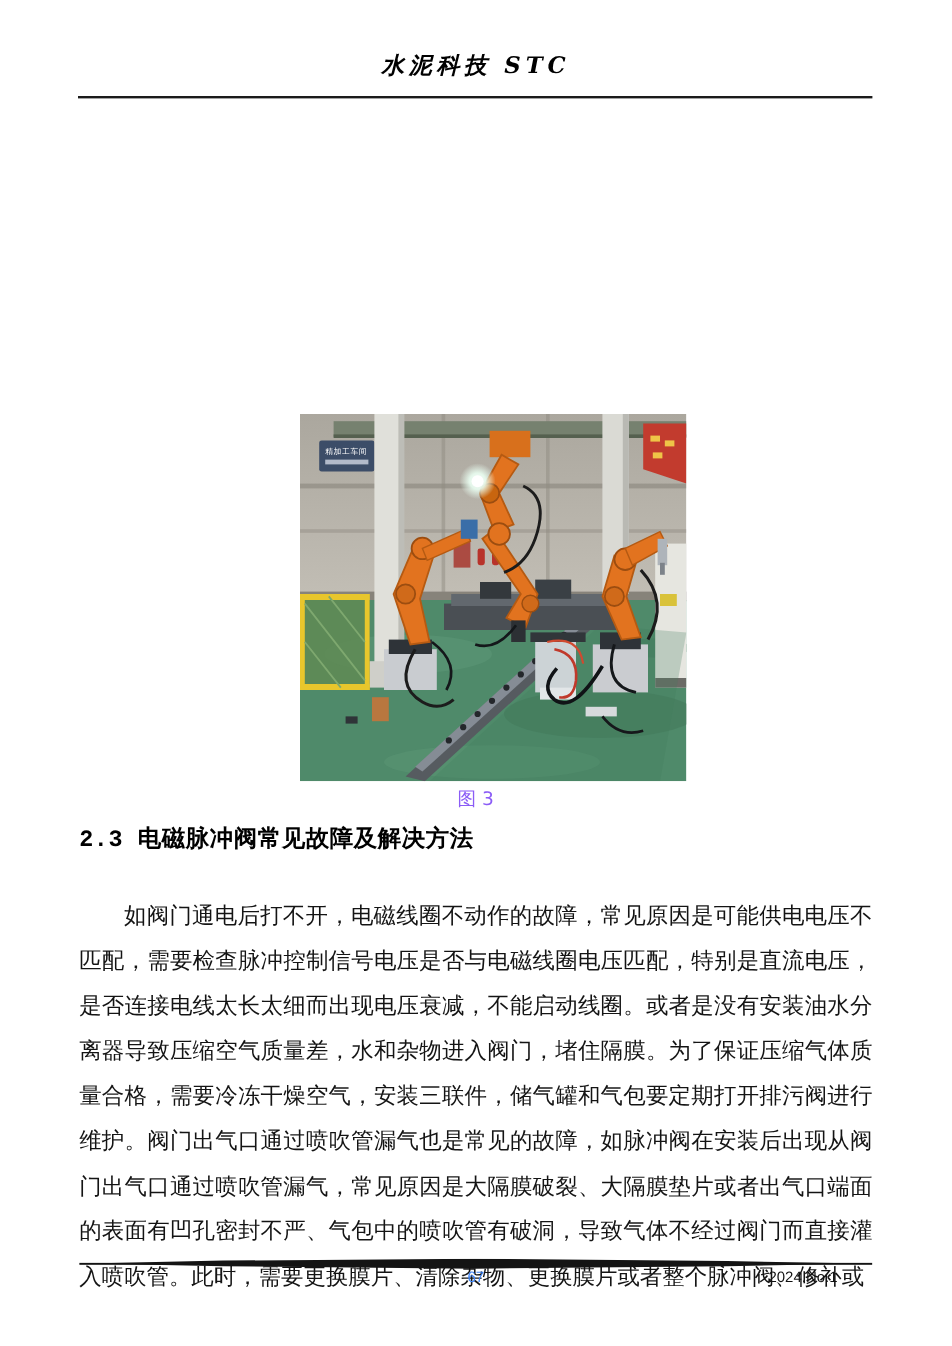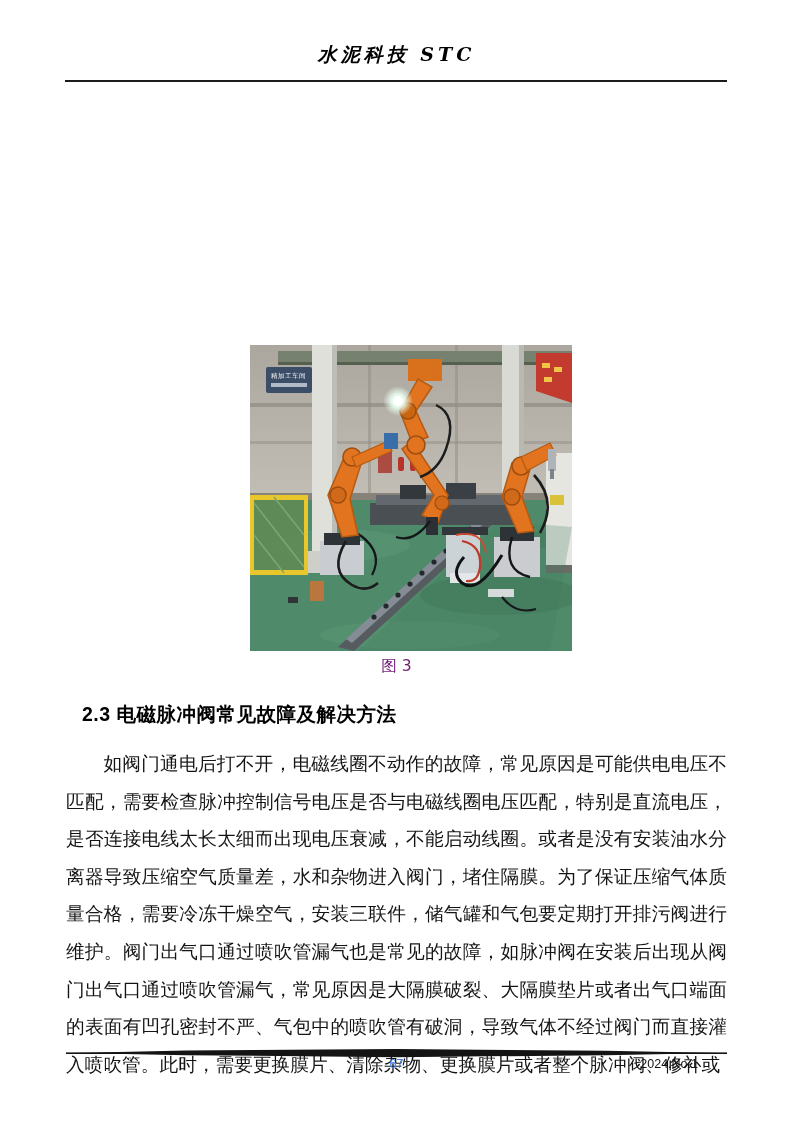--- a/index.html
+++ b/index.html
@@ -29,27 +29,27 @@
   }
   #para1{top:86px;}
   #para2{top:721px;margin-top:24px;}
   .figure-wrap{position:absolute;top:0;left:0;width:793px;height:0;margin:0;}
   .photo{
     position:absolute;top:345px;left:250px;width:322px;height:306px;border-radius:17px;
   }
   .photo svg{display:block;width:322px;height:306px;}
   .figure-caption{
     position:absolute;top:656px;left:0;width:793px;
-    text-align:center;font-size:15.5px;color:#701a75;
+    text-align:center;font-size:15.5px;color:#8b5cf6;
     font-family:"DejaVu Sans", sans-serif;
   }
   .section-heading{
     position:absolute;top:685px;left:66px;width:661px;
-    font-size:19.5px;font-weight:bold;margin:16px;color:#000;
-    font-family:Liberation Sans, sans-serif;
+    font-size:19.5px;font-weight:bold;margin:0;color:#000;
+    font-family:Liberation Mono, monospace;
     letter-spacing:0.5px;
   }
   .footer-rule{
     position:absolute;top:1049px;left:66px;width:661px;height:9px;
   }
   .page-number{
     position:absolute;top:1057px;left:0;width:793px;text-align:center;
     font-size:12.5px;font-family:"Liberation Sans", sans-serif;color:#3b82f6;
   }
   .issue-label{

